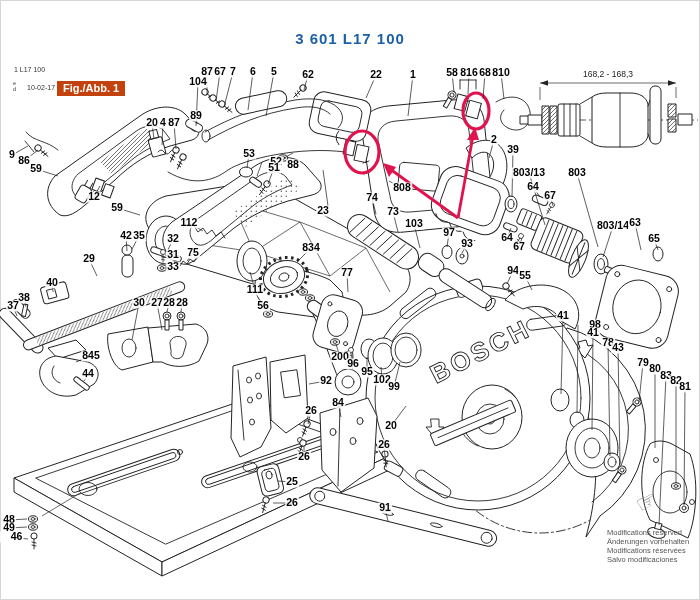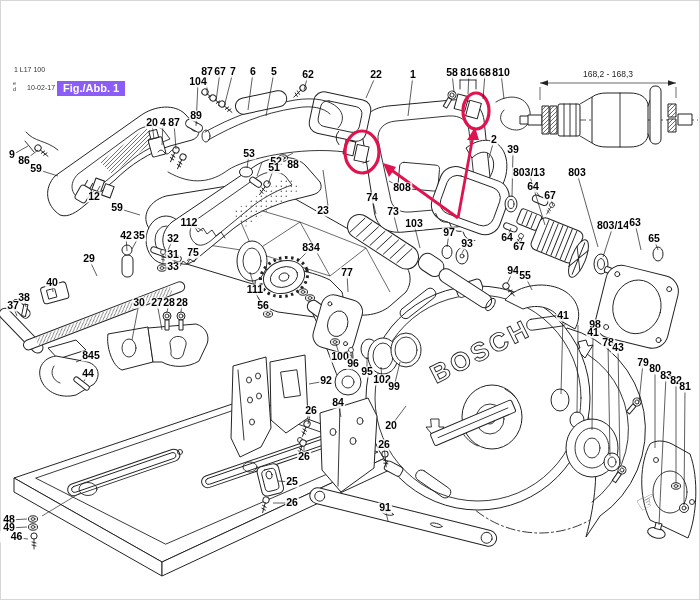--- a/index.html
+++ b/index.html
@@ -14,21 +14,21 @@
   #diagram .dashdot{stroke-dasharray:10 3 2 3;stroke-width:.8;}
   #diagram .teeth{fill:none;stroke:#232323;stroke-width:3;stroke-dasharray:2.5 3.5;}
   #diagram .redln{stroke:var(--annotation-red);fill:none;}
   #diagram .redfill{fill:var(--annotation-red);stroke:none;}
   #leader-lines line{stroke:#1a1a1a;stroke-width:.7;}
   .page-title{position:absolute;top:30px;left:0;width:100%;text-align:center;z-index:3;
       color:var(--title-blue);font-weight:bold;font-size:15px;letter-spacing:1px;}
   .docref{position:absolute;left:14px;top:66px;font-size:7px;color:#333;z-index:3;}
   .docmarks{position:absolute;left:13px;top:81px;font-size:5.5px;line-height:5.5px;color:#333;z-index:3;white-space:pre-line;}
   .docdate{position:absolute;left:27px;top:84px;font-size:7px;color:#333;z-index:3;}
-  .figbox{position:absolute;left:57px;top:81px;background:#8b5cf6;color:#fff;z-index:3;
+  .figbox{position:absolute;left:57px;top:81px;background:#c2410c;color:#fff;z-index:3;
       font-weight:bold;font-size:11px;padding:1px 6px 2px 6px;}
   #watermark{position:absolute;left:86px;top:276px;z-index:2;pointer-events:none;
       font-size:40px;font-weight:bold;color:var(--watermark-tan);opacity:.42;letter-spacing:2px;white-space:nowrap;}
   #labels-layer{position:absolute;inset:0;z-index:4;pointer-events:none;}
   .part-label{position:absolute;transform:translate(-50%,-50%);font-size:10.5px;font-weight:bold;
       color:#000;background:rgba(255,255,255,.88);padding:0 1px;line-height:1.05;white-space:nowrap;}
   .footer-notes{position:absolute;left:607px;top:528px;z-index:3;font-size:7.5px;color:#555;line-height:9px;}
   .hand-note{position:absolute;left:636px;top:488px;z-index:3;font-size:24px;color:#8a8a8a;transform:rotate(-28deg);}
 </style>
 </head>
@@ -524,20 +524,21 @@
         <line x1="608" y1="343" x2="610" y2="456"></line>
         <line x1="618" y1="348" x2="620" y2="464"></line>
         <line x1="643" y1="363" x2="639" y2="402"></line>
         <line x1="655" y1="369" x2="655" y2="448"></line>
         <line x1="666" y1="376" x2="659" y2="525"></line>
         <line x1="676" y1="381" x2="676" y2="483"></line>
         <line x1="685" y1="387" x2="684" y2="505"></line>
       </g>
   </svg>
 
+  <div class="page-title">3 601 L17 100</div>
   <div class="docref">1 L17 100</div>
   <div class="docmarks">e
 d</div>
   <div class="docdate">10-02-17</div>
   <div class="figbox">Fig./Abb. 1</div>
   <div id="labels-layer">
       <span class="part-label" style="left: 198px; top: 82px;">104</span>
       <span class="part-label" style="left: 207px; top: 72px;">87</span>
       <span class="part-label" style="left: 220px; top: 72px;">67</span>
       <span class="part-label" style="left: 233px; top: 72px;">7</span>
@@ -587,21 +588,21 @@
       <span class="part-label" style="left: 402px; top: 188px;">808</span>
       <span class="part-label" style="left: 372px; top: 198px;">74</span>
       <span class="part-label" style="left: 393px; top: 212px;">73</span>
       <span class="part-label" style="left: 414px; top: 224px;">103</span>
       <span class="part-label" style="left: 449px; top: 233px;">97</span>
       <span class="part-label" style="left: 467px; top: 244px;">93</span>
       <span class="part-label" style="left: 311px; top: 248px;">834</span>
       <span class="part-label" style="left: 347px; top: 273px;">77</span>
       <span class="part-label" style="left: 255px; top: 290px;">111</span>
       <span class="part-label" style="left: 263px; top: 306px;">56</span>
-      <span class="part-label" style="left: 340px; top: 357px;">100</span>
+      <span class="part-label" style="left: 340px; top: 357px;">200</span>
       <span class="part-label" style="left: 353px; top: 364px;">96</span>
       <span class="part-label" style="left: 367px; top: 372px;">95</span>
       <span class="part-label" style="left: 382px; top: 380px;">102</span>
       <span class="part-label" style="left: 394px; top: 387px;">99</span>
       <span class="part-label" style="left: 326px; top: 381px;">92</span>
       <span class="part-label" style="left: 338px; top: 403px;">84</span>
       <span class="part-label" style="left: 391px; top: 426px;">20</span>
       <span class="part-label" style="left: 311px; top: 411px;">26</span>
       <span class="part-label" style="left: 304px; top: 457px;">26</span>
       <span class="part-label" style="left: 292px; top: 482px;">25</span>
@@ -626,13 +627,19 @@
       <span class="part-label" style="left: 593px; top: 333px;">41</span>
       <span class="part-label" style="left: 608px; top: 343px;">78</span>
       <span class="part-label" style="left: 618px; top: 348px;">43</span>
       <span class="part-label" style="left: 643px; top: 363px;">79</span>
       <span class="part-label" style="left: 655px; top: 369px;">80</span>
       <span class="part-label" style="left: 666px; top: 376px;">83</span>
       <span class="part-label" style="left: 676px; top: 381px;">82</span>
       <span class="part-label" style="left: 685px; top: 387px;">81</span>
     </div>
   <div class="hand-note">☞</div>
+  <div class="footer-notes">
+    <div>Modifications reserved</div>
+    <div>Änderungen vorbehalten</div>
+    <div>Modifications réservées</div>
+    <div>Salvo modificaciones</div>
+  </div>
 </div>
 
 </body></html>

